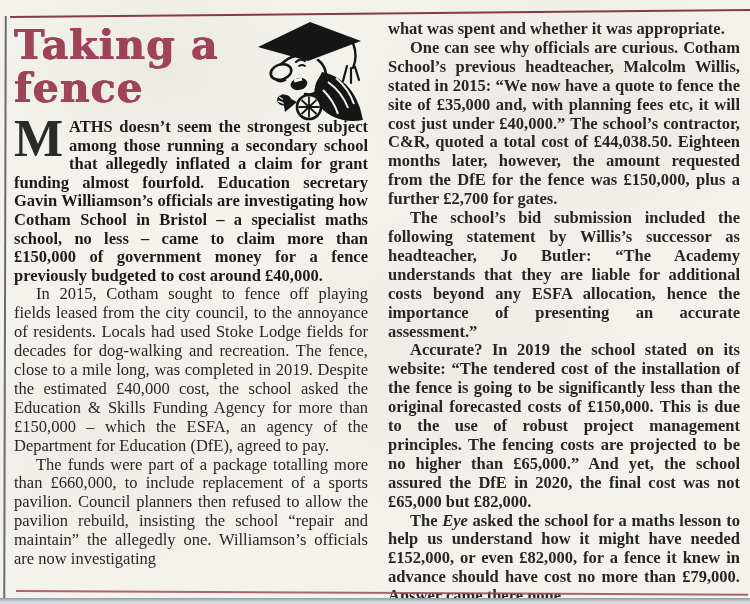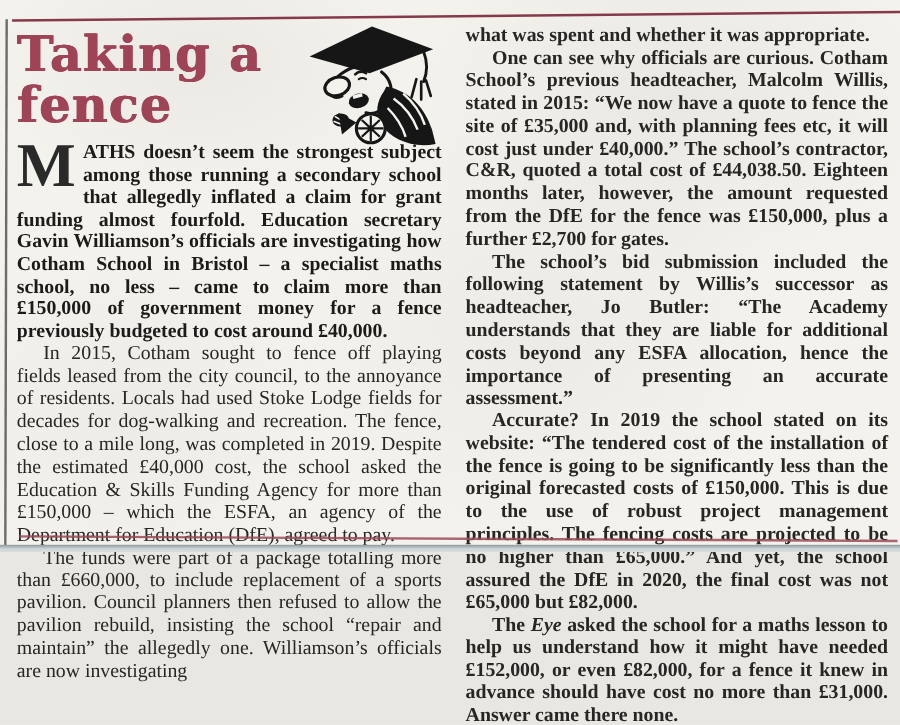--- a/index.html
+++ b/index.html
@@ -2,21 +2,21 @@
 <html><head>
 <meta charset="utf-8">
 <style>
   html,body{margin:0;padding:0;}
   body{
     width:750px;height:604px;overflow:hidden;
     font-family:"Liberation Serif", serif;
     background:#e9e7e2;
   }
   .page{
-    position:relative;width:750px;height:460px;
+    position:relative;width:750px;height:604px;
     background-color:#f4f2ed;
     background-image:
       radial-gradient(ellipse 260px 160px at 22% 12%, rgba(80,70,60,0.05), rgba(0,0,0,0) 70%),
       radial-gradient(ellipse 320px 220px at 75% 18%, rgba(80,70,60,0.06), rgba(0,0,0,0) 70%),
       radial-gradient(ellipse 300px 260px at 60% 60%, rgba(60,55,45,0.04), rgba(0,0,0,0) 70%),
       radial-gradient(ellipse 240px 200px at 15% 75%, rgba(60,55,45,0.035), rgba(0,0,0,0) 70%);
   }
   .top-rule{
     position:absolute;left:10px;right:0;top:9px;height:2px;
     background:#86394a;transform:rotate(-0.55deg);transform-origin:right center;
@@ -111,18 +111,18 @@
 
     <p class="body-p indent">In 2015, Cotham sought to fence off playing fields leased from the city council, to the annoyance of residents. Locals had used Stoke Lodge fields for decades for dog-walking and recreation. The fence, close to a mile long, was completed in 2019. Despite the estimated £40,000 cost, the school asked the Education &amp; Skills Funding Agency for more than £150,000 – which the ESFA, an agency of the Department for Education (DfE), agreed to pay.</p>
     <p class="body-p indent">The funds were part of a package totalling more than £660,000, to include replacement of a sports pavilion. Council planners then refused to allow the pavilion rebuild, insisting the school “repair and maintain” the allegedly one. Williamson’s officials are now investigating</p>
   </div>
 
   <div class="col col-right">
     <p class="body-p">what was spent and whether it was appropriate.</p>
     <p class="body-p indent">One can see why officials are curious. Cotham School’s previous headteacher, Malcolm Willis, stated in 2015: “We now have a quote to fence the site of £35,000 and, with planning fees etc, it will cost just under £40,000.” The school’s contractor, C&amp;R, quoted a total cost of £44,038.50. Eighteen months later, however, the amount requested from the DfE for the fence was £150,000, plus a further £2,700 for gates.</p>
     <p class="body-p indent">The school’s bid submission included the following statement by Willis’s successor as headteacher, Jo Butler: “The Academy understands that they are liable for additional costs beyond any ESFA allocation, hence the importance of presenting an accurate assessment.”</p>
     <p class="body-p indent">Accurate? In 2019 the school stated on its website: “The tendered cost of the installation of the fence is going to be significantly less than the original forecasted costs of £150,000. This is due to the use of robust project management principles. The fencing costs are projected to be no higher than £65,000.” And yet, the school assured the DfE in 2020, the final cost was not £65,000 but £82,000.</p>
-    <p class="body-p indent"><span>The </span><em>Eye</em><span> asked the school for a maths lesson to help us understand how it might have needed £152,000, or even £82,000, for a fence it knew in advance should have cost no more than £31,000. Answer came there none.</span></p>
+    <p class="body-p indent"><span>The </span><em>Eye</em><span> asked the school for a maths lesson to help us understand how it might have needed £152,000, or even £82,000, for a fence it knew in advance should have cost no more than £79,000. Answer came there none.</span></p>
   </div>
 
   <div class="bottom-rule"></div>
   <div class="bottom-strip"></div>
 </div>
 
 </body></html>

